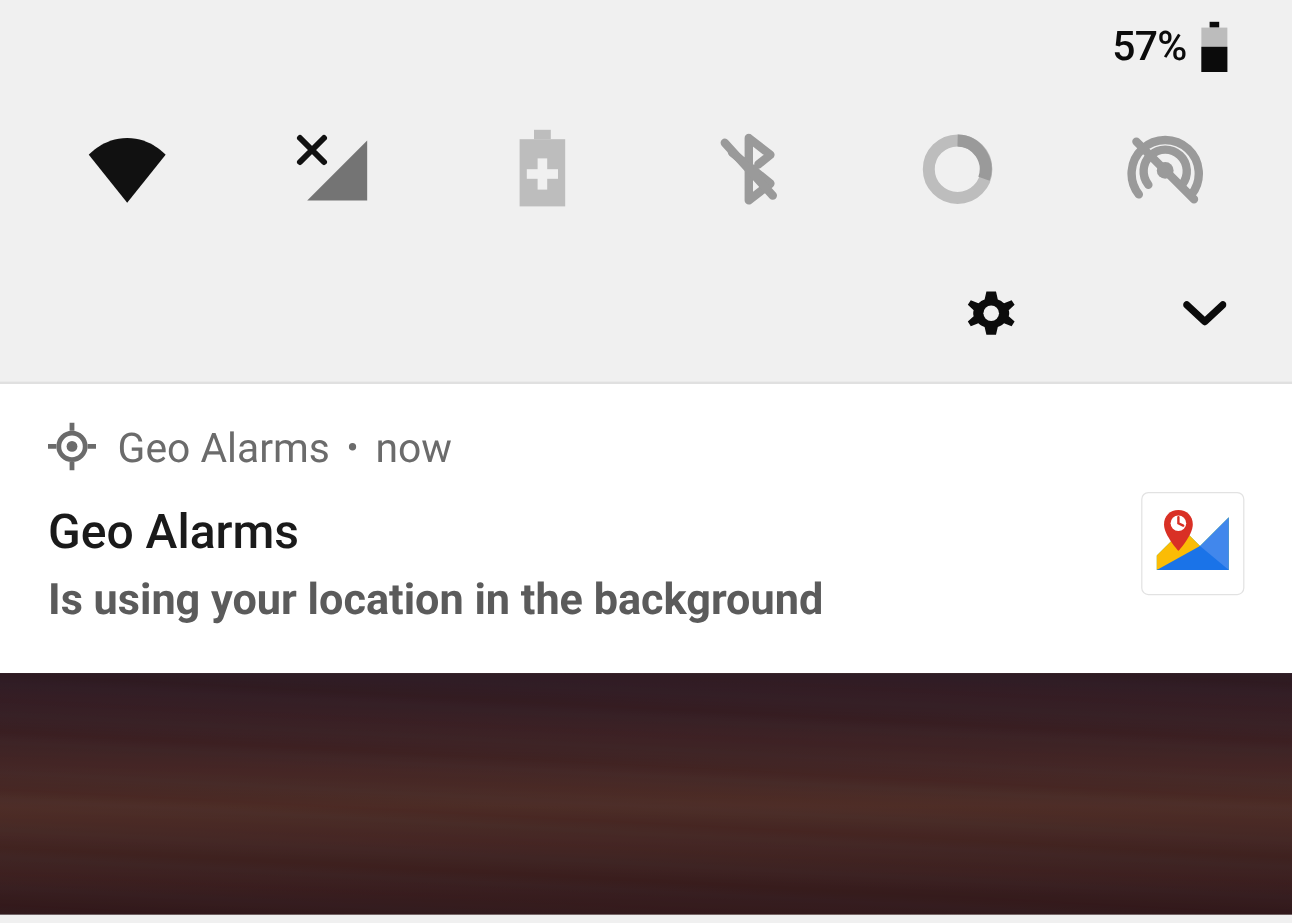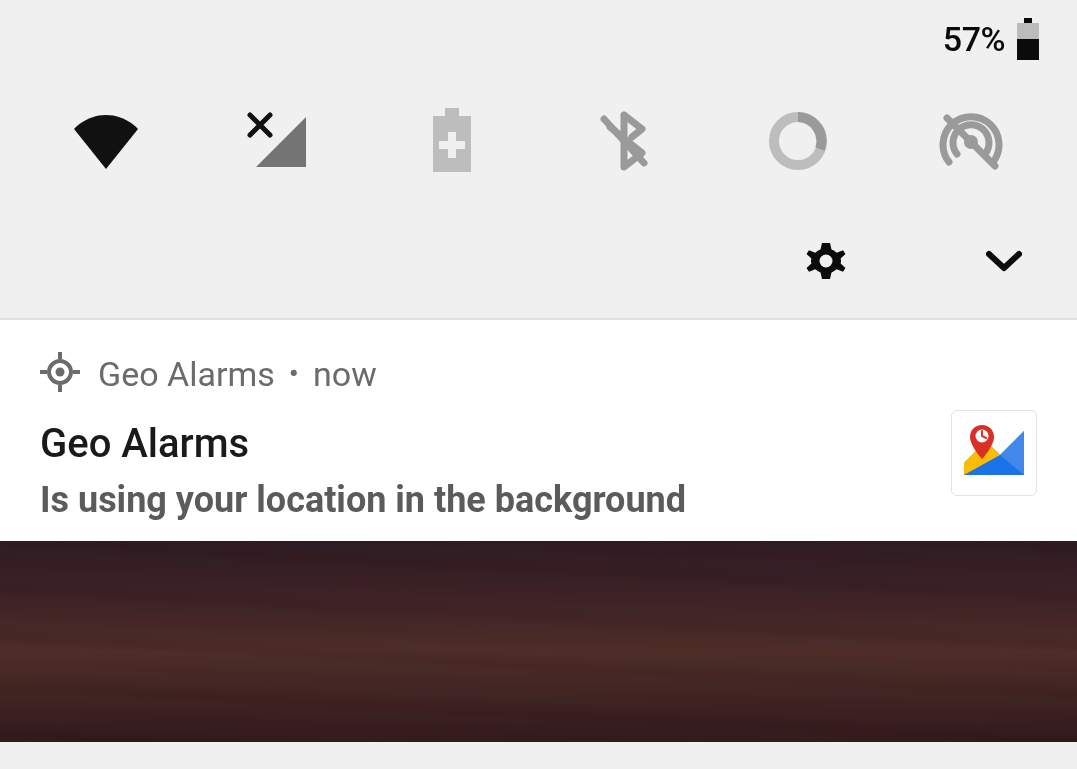--- a/index.html
+++ b/index.html
@@ -9,21 +9,21 @@
     font-family: Roboto, -apple-system, "Segoe UI", sans-serif;
     background: #f0f0f0;
     overflow: hidden;
     position: relative;
   }
   .status-bar {
     height: 78px;
     display: flex;
     justify-content: flex-end;
     align-items: center;
-    padding-right: 38px;
+    padding-right: 54px;
     background: #f0f0f0;
   }
   .battery-text {
     font-size: 34px;
     font-weight: 500;
     color: #0b0b0b;
     letter-spacing: -0.5px;
     margin-right: 12px;
   }
   .battery-icon-wrap {
@@ -50,21 +50,21 @@
     display: flex;
     justify-content: flex-end;
     align-items: center;
     padding-right: 55px;
     gap: 140px;
     background: #f0f0f0;
     border-bottom: 2px solid #e0e0e0;
   }
   .notification {
     background: #ffffff;
-    padding: 32px 40px 20px 40px;
+    padding: 32px 40px 40px 40px;
     position: relative;
   }
   .notif-header {
     display: flex;
     align-items: center;
     gap: 18px;
     margin-bottom: 24px;
   }
   .notif-header-text {
     display: flex;

